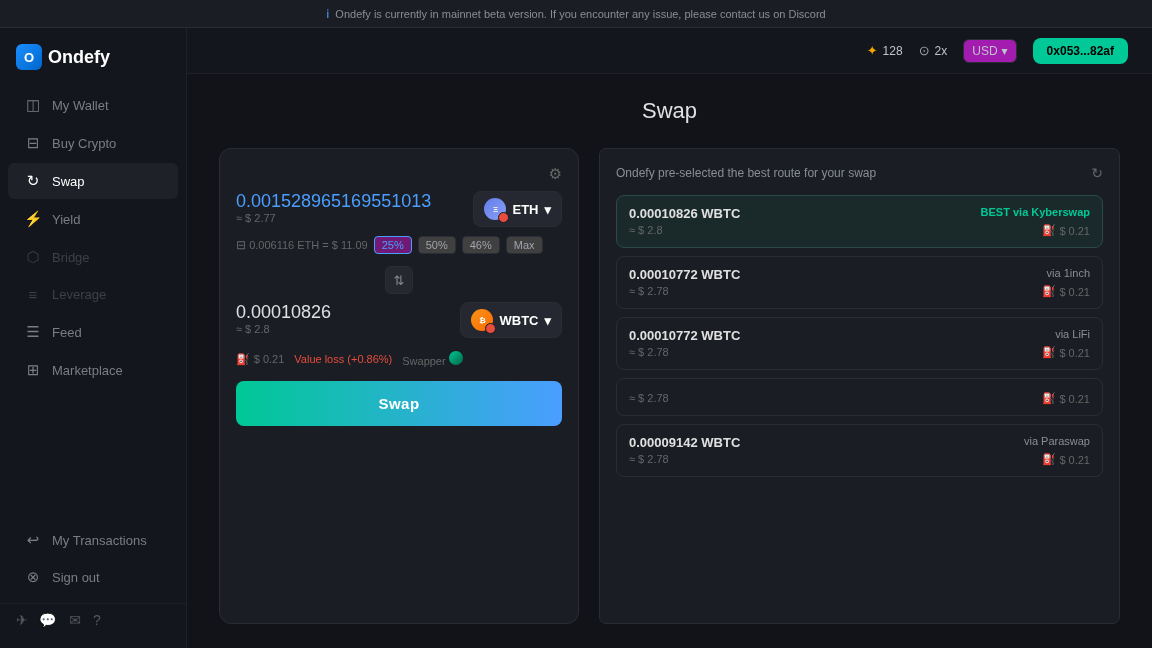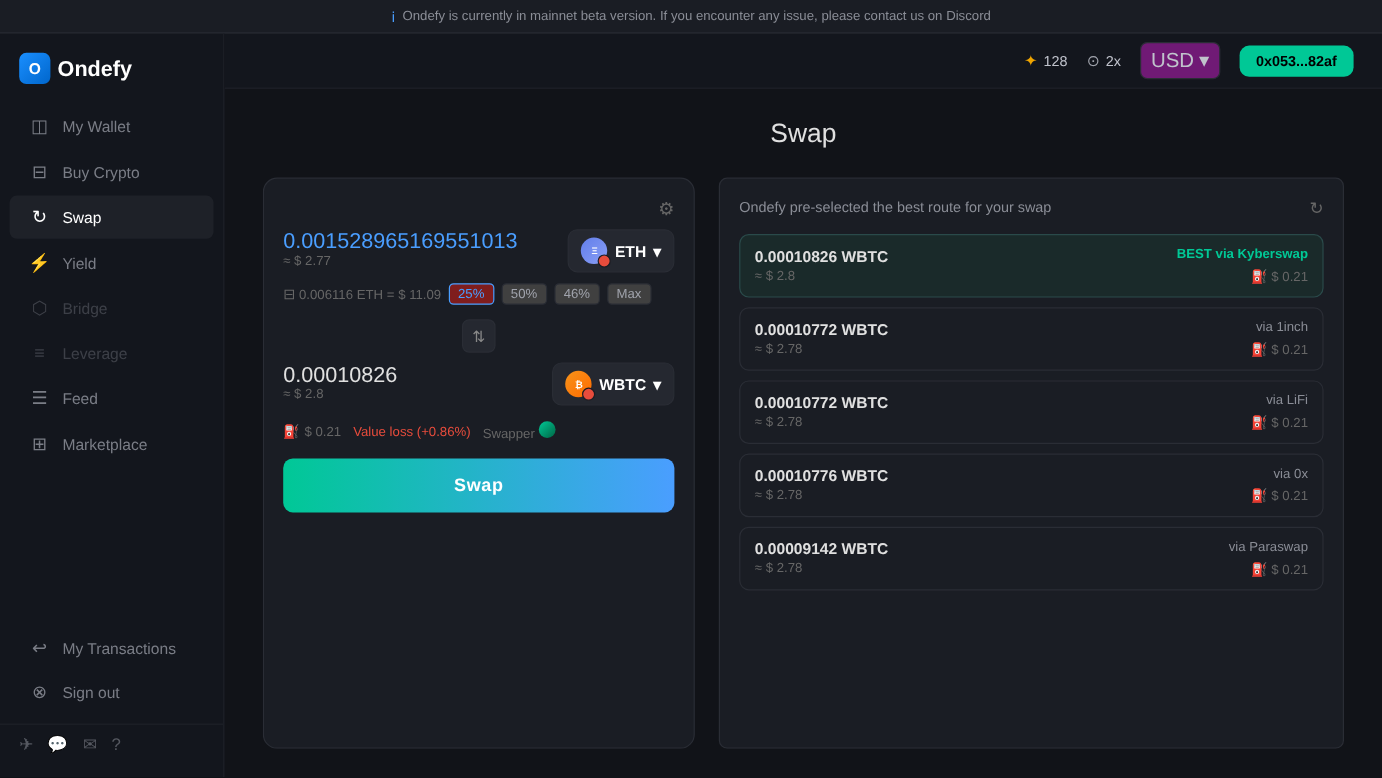--- a/index.html
+++ b/index.html
@@ -131,25 +131,25 @@
       gap: 5px;
       font-size: 12px;
       color: #c0c3cc;
     }
     .header-stat .icon { color: #f0a500; font-size: 13px; }
     .header-stat .multiplier-icon { color: #a0a3ac; font-size: 13px; }
     .currency-selector {
       display: flex;
       align-items: center;
       gap: 4px;
-      background: #701a75;
+      background: #a21caf;
       border: 1px solid #2a2d35;
       border-radius: 6px;
       padding: 4px 8px;
-      font-size: 17px;
+      font-size: 12px;
       color: #c0c3cc;
       cursor: pointer;
     }
     .wallet-btn {
       background: #00c896;
       color: #000;
       border: none;
       border-radius: 8px;
       padding: 6px 14px;
       font-size: 12px;
@@ -265,21 +265,21 @@
     .percent-btn {
       background: #404040;
       border: 1px solid #2a2d35;
       border-radius: 4px;
       padding: 2px 7px;
       color: #a0a3ac;
       font-size: 11px;
       cursor: pointer;
     }
     .percent-btn.active {
-      background: #7f1d1d;
+      background: #701a75;
       border-color: #4a9eff;
       color: #4a9eff;
     }
     .swap-divider {
       display: flex;
       align-items: center;
       justify-content: center;
       margin: 8px 0;
     }
     .swap-divider-icon {
@@ -629,27 +629,20 @@
                 <span class="route-usd">≈ $ 2.78</span>
                 <span class="route-gas">
                   <span>⛽</span>
                   <span>$ 0.21</span>
                 </span>
               </div>
             </div>
 
             <div class="route-item">
               <div class="route-row">
-                <span class="route-amount">
-                  <span class="bold">0.00010776</span>
-                  <span>WBTC</span>
-                </span>
-                <span class="route-via">via 0x</span>
-              </div>
-              <div class="route-row">
                 <span class="route-usd">≈ $ 2.78</span>
                 <span class="route-gas">
                   <span>⛽</span>
                   <span>$ 0.21</span>
                 </span>
               </div>
             </div>
 
             <div class="route-item">
               <div class="route-row">

